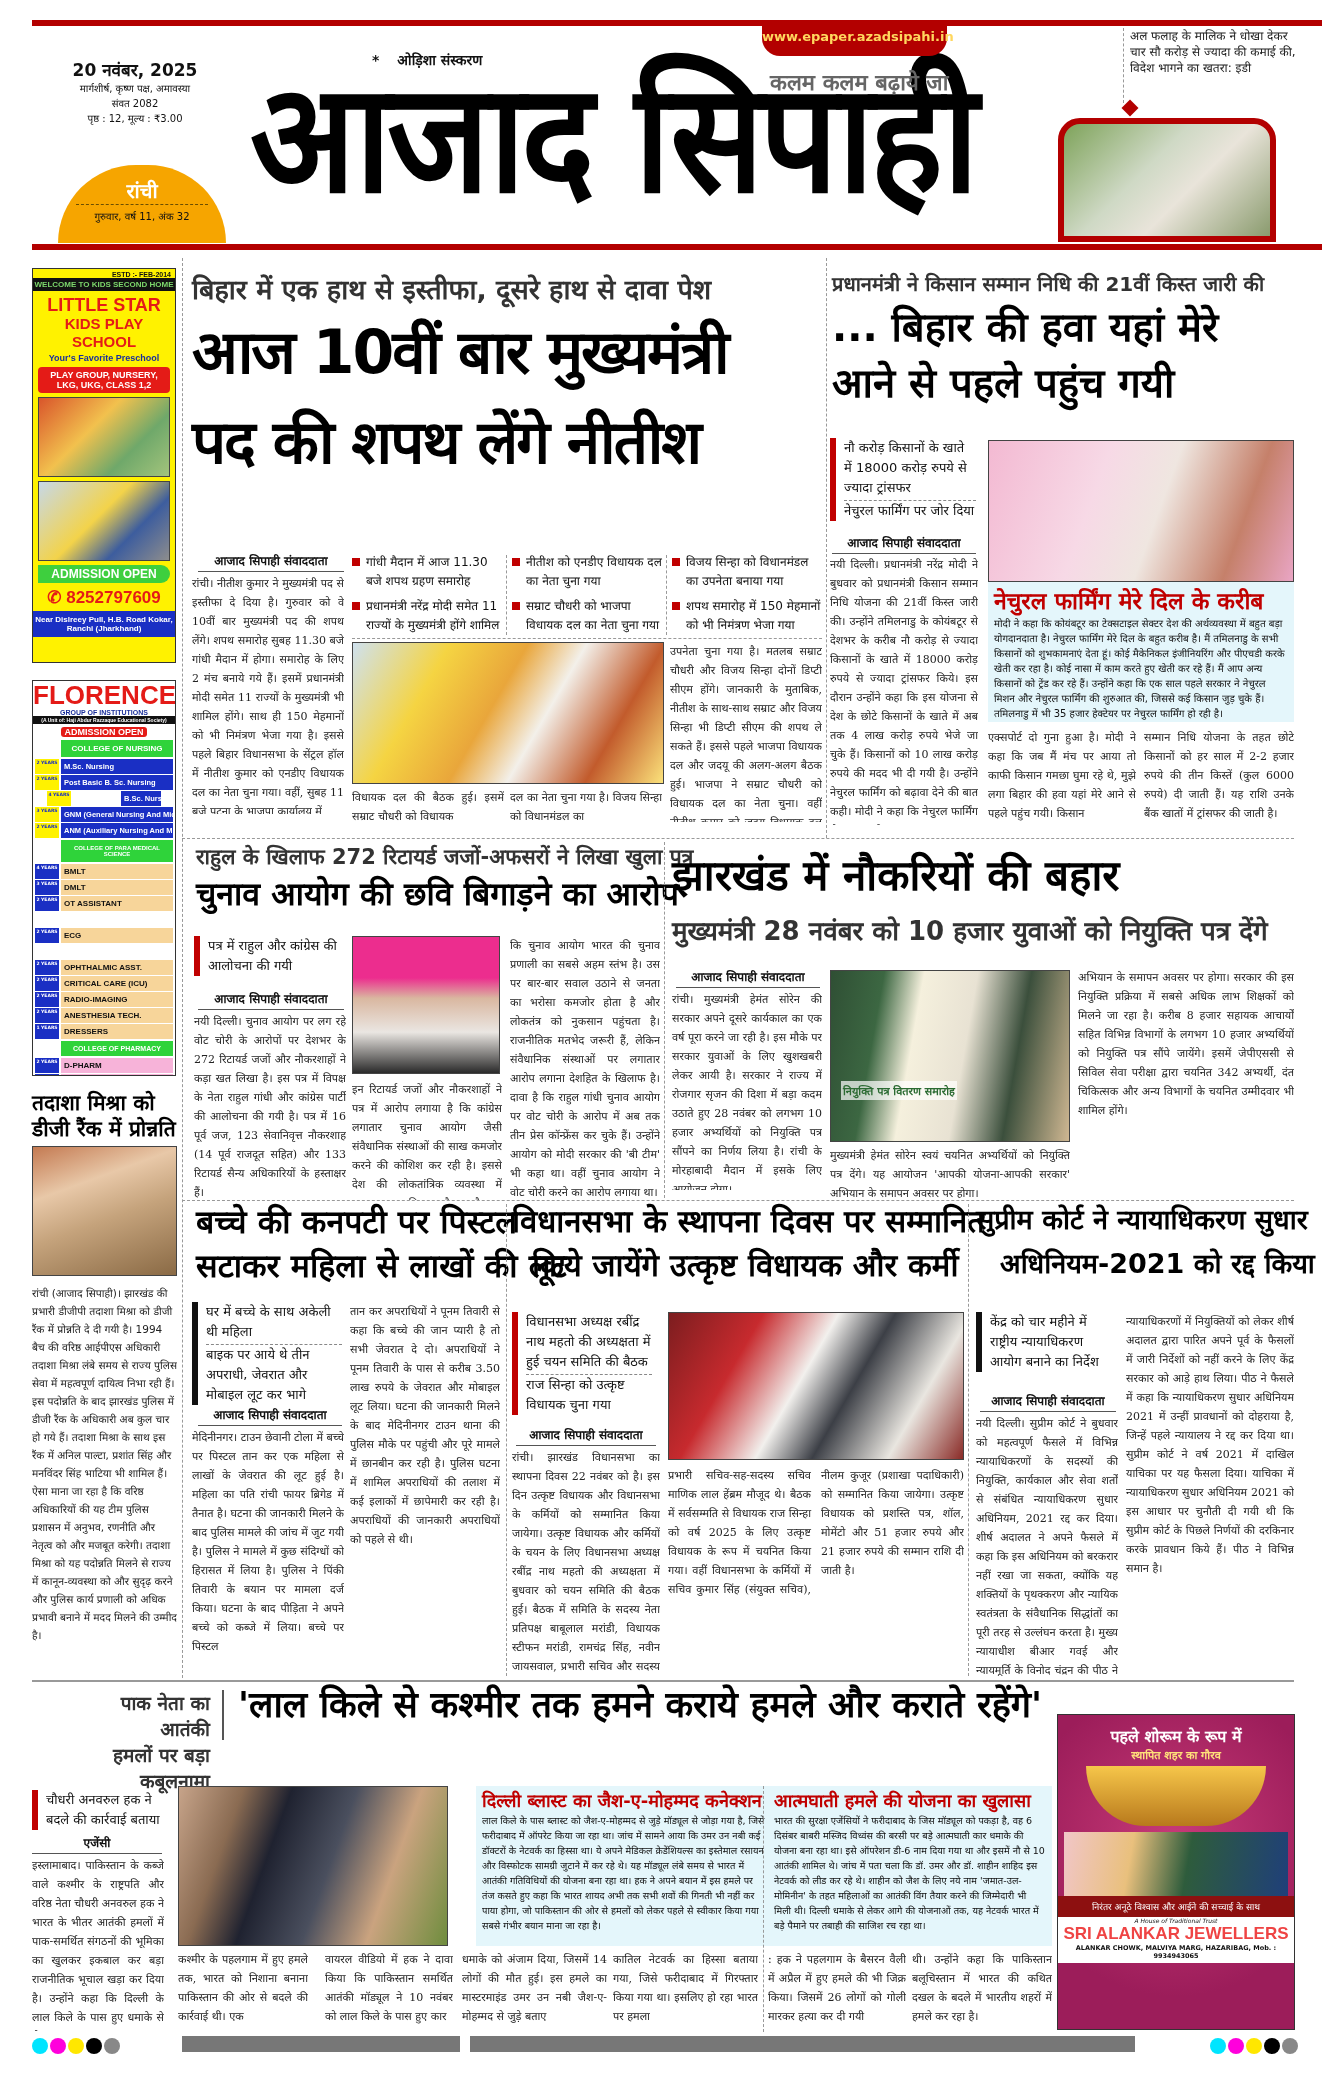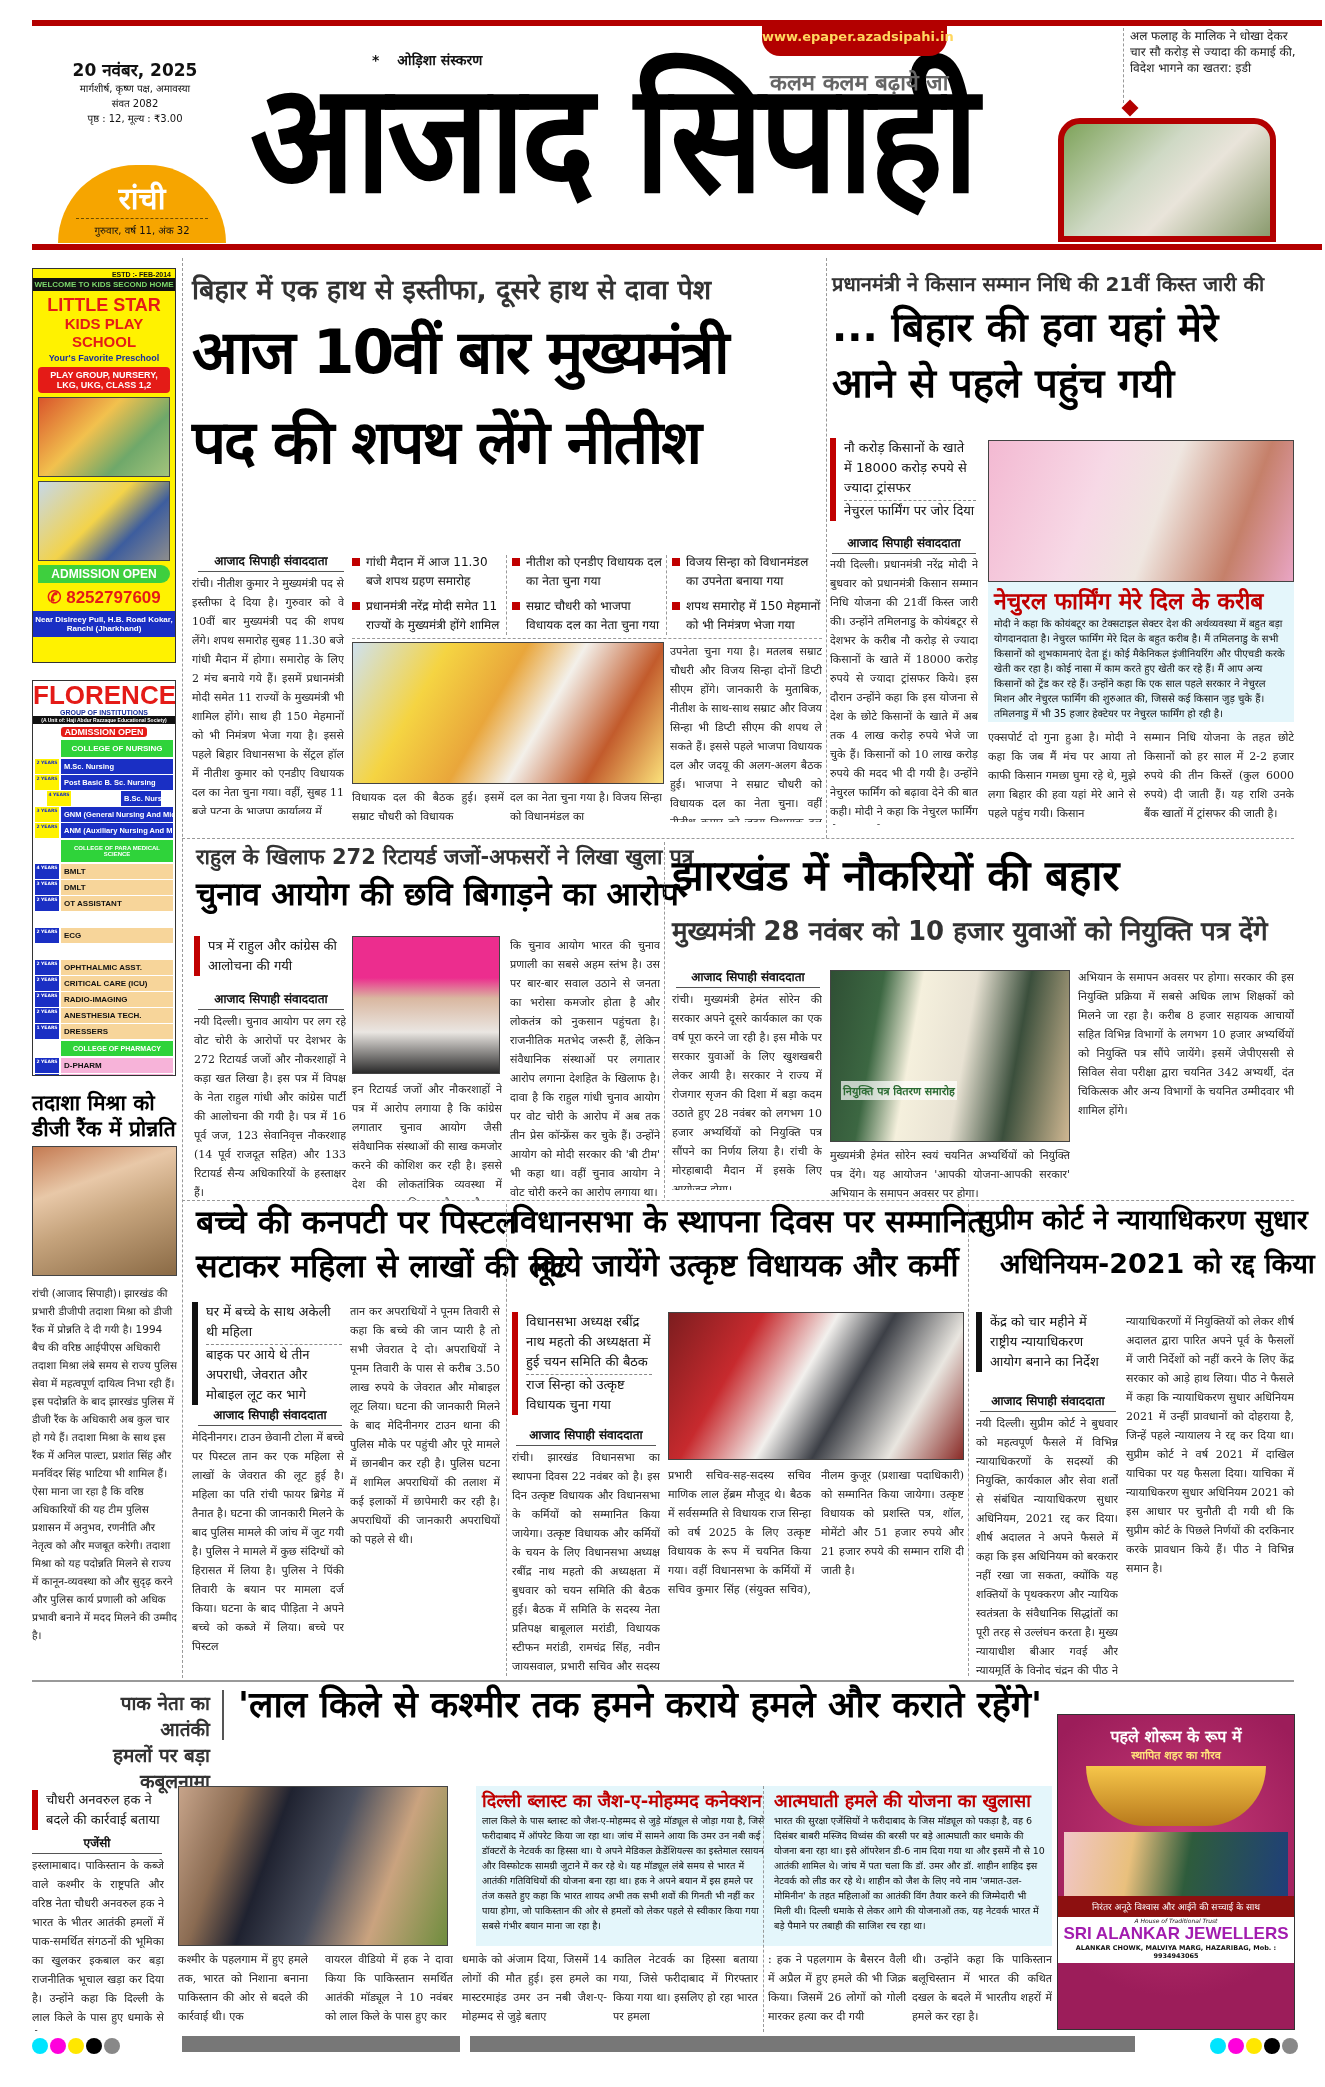--- a/index.html
+++ b/index.html
@@ -3,21 +3,21 @@
 <meta charset="utf-8">
 <style>
   * { box-sizing: border-box; margin: 0; padding: 0; }
   body { width: 1325px; height: 2087px; background: #fff; font-family: "DejaVu Sans", sans-serif; color: #111; position: relative; overflow: hidden; }
   .hr-red { position: absolute; left: 32px; width: 1290px; height: 6px; background: #b30000; }
   .masthead-title { position: absolute; left: 250px; top: 70px; font-family: "DejaVu Sans", sans-serif; font-weight: 900; font-size: 138px; letter-spacing: -4px; line-height: 1; color: #000; transform: scaleY(1.1); }
   .date-block { position: absolute; left: 60px; top: 58px; width: 150px; text-align: center; }
   .date-main { font-size: 17px; font-weight: bold; }
   .date-sub { font-size: 10px; line-height: 15px; }
   .city-badge { position: absolute; left: 58px; top: 165px; width: 168px; height: 78px; background: #f6a500; border-radius: 84px 84px 0 0; text-align: center; }
-  .city-name { color: #fff; font-weight: bold; font-size: 30px; padding-top: 12px; border-bottom: 1px dashed #6a4d00; margin: 0 18px; font-family: Liberation Mono, monospace; }
+  .city-name { color: #fff; font-weight: bold; font-size: 20px; padding-top: 12px; border-bottom: 1px dashed #6a4d00; margin: 0 18px; font-family: Liberation Mono, monospace; }
   .city-issue { font-size: 10px; padding-top: 4px; }
   .edition { position: absolute; left: 372px; top: 50px; font-size: 14px; font-weight: bold; }
   .url-tab { position: absolute; left: 762px; top: 22px; width: 185px; height: 34px; background: #b30000; border-radius: 0 0 18px 18px; color: #ffd75e; font-size: 13px; font-weight: bold; text-align: center; line-height: 30px; }
   .tagline { position: absolute; left: 770px; top: 66px; font-size: 22px; color: #666; font-weight: bold; }
   .teaser-text { position: absolute; left: 1130px; top: 28px; width: 170px; font-size: 12px; line-height: 16px; color: #222; }
   .teaser-photo { position: absolute; left: 1058px; top: 118px; width: 218px; height: 124px; border: 6px solid #b30000; border-radius: 22px 22px 0 0; background: linear-gradient(135deg,#7ea35a,#cfd9c5 40%,#e9e4da 60%,#8a9b6e); }
   .teaser-diamond { position: absolute; left: 1124px; top: 102px; width: 12px; height: 12px; background: #b30000; transform: rotate(45deg); }
   
   .ad { position: absolute; border: 1px solid #333; overflow: hidden; }
   .ad1 { left: 32px; top: 268px; width: 144px; height: 395px; background: #fff200; }
@@ -292,21 +292,21 @@
 <div class="col-text" style="left:912px;top:1950px;width:140px;height:80px;">थी। उन्होंने कहा कि पाकिस्तान बलूचिस्तान में भारत की कथित दखल के बदले में भारतीय शहरों में हमले कर रहा है।</div>
 
 <div class="ad" style="left:1057px;top:1714px;width:238px;height:316px;background:radial-gradient(circle at 50% 40%,#c83a78,#9c1d5a 70%);">
   <div style="text-align:center;color:#fff;font-weight:bold;font-size:16px;margin-top:10px;">पहले शोरूम के रूप में</div>
   <div style="text-align:center;color:#ffe17a;font-weight:bold;font-size:11px;">स्थापित शहर का गौरव</div>
   <div style="margin:4px auto;width:180px;height:60px;border-radius:0 0 90px 90px;background:linear-gradient(180deg,#f6c64a,#b8791c);"></div>
   <div style="margin:6px 6px 0;height:64px;background:linear-gradient(100deg,#f1c6c8 0%,#e9c07d 30%,#2e5c3c 55%,#1f3f7a 100%);"></div>
   <div style="background:#8d1010;color:#fff;font-size:9px;text-align:center;padding:4px 0;">निरंतर अनूठे विश्वास और आईने की सच्चाई के साथ</div>
   <div style="background:#fff;text-align:center;">
     <div style="font-size:6px;font-style:italic;">A House of Traditional Trust</div>
-    <div style="color:#a21caf;font-weight:900;font-size:17px;line-height:20px;font-family:'Liberation Sans',sans-serif;">SRI ALANKAR JEWELLERS</div>
+    <div style="color:#ef4444;font-weight:900;font-size:17px;line-height:20px;font-family:'Liberation Sans',sans-serif;">SRI ALANKAR JEWELLERS</div>
     <div style="font-size:6.5px;font-weight:bold;padding-bottom:3px;">ALANKAR CHOWK, MALVIYA MARG, HAZARIBAG, Mob. : 9934943065</div>
   </div>
 </div>
 
 <div style="position:absolute;left:32px;top:2038px;height:20px;" id="cmyk-left"><span class="dot" style="background: rgb(0, 229, 255);"></span><span class="dot" style="background: rgb(255, 0, 220);"></span><span class="dot" style="background: rgb(255, 231, 0);"></span><span class="dot" style="background: rgb(0, 0, 0);"></span><span class="dot" style="background: rgb(136, 136, 136);"></span></div>
 <div style="position:absolute;left:182px;top:2036px;width:278px;height:16px;background:#777;"></div>
 <div style="position:absolute;left:470px;top:2036px;width:580px;height:16px;background:#777;"></div>
 <div style="position:absolute;left:1050px;top:2036px;width:85px;height:16px;background:#777;"></div>
 <div style="position:absolute;left:1210px;top:2038px;height:20px;" id="cmyk-right"><span class="dot" style="background: rgb(0, 229, 255);"></span><span class="dot" style="background: rgb(255, 0, 220);"></span><span class="dot" style="background: rgb(255, 231, 0);"></span><span class="dot" style="background: rgb(0, 0, 0);"></span><span class="dot" style="background: rgb(136, 136, 136);"></span></div>
 

